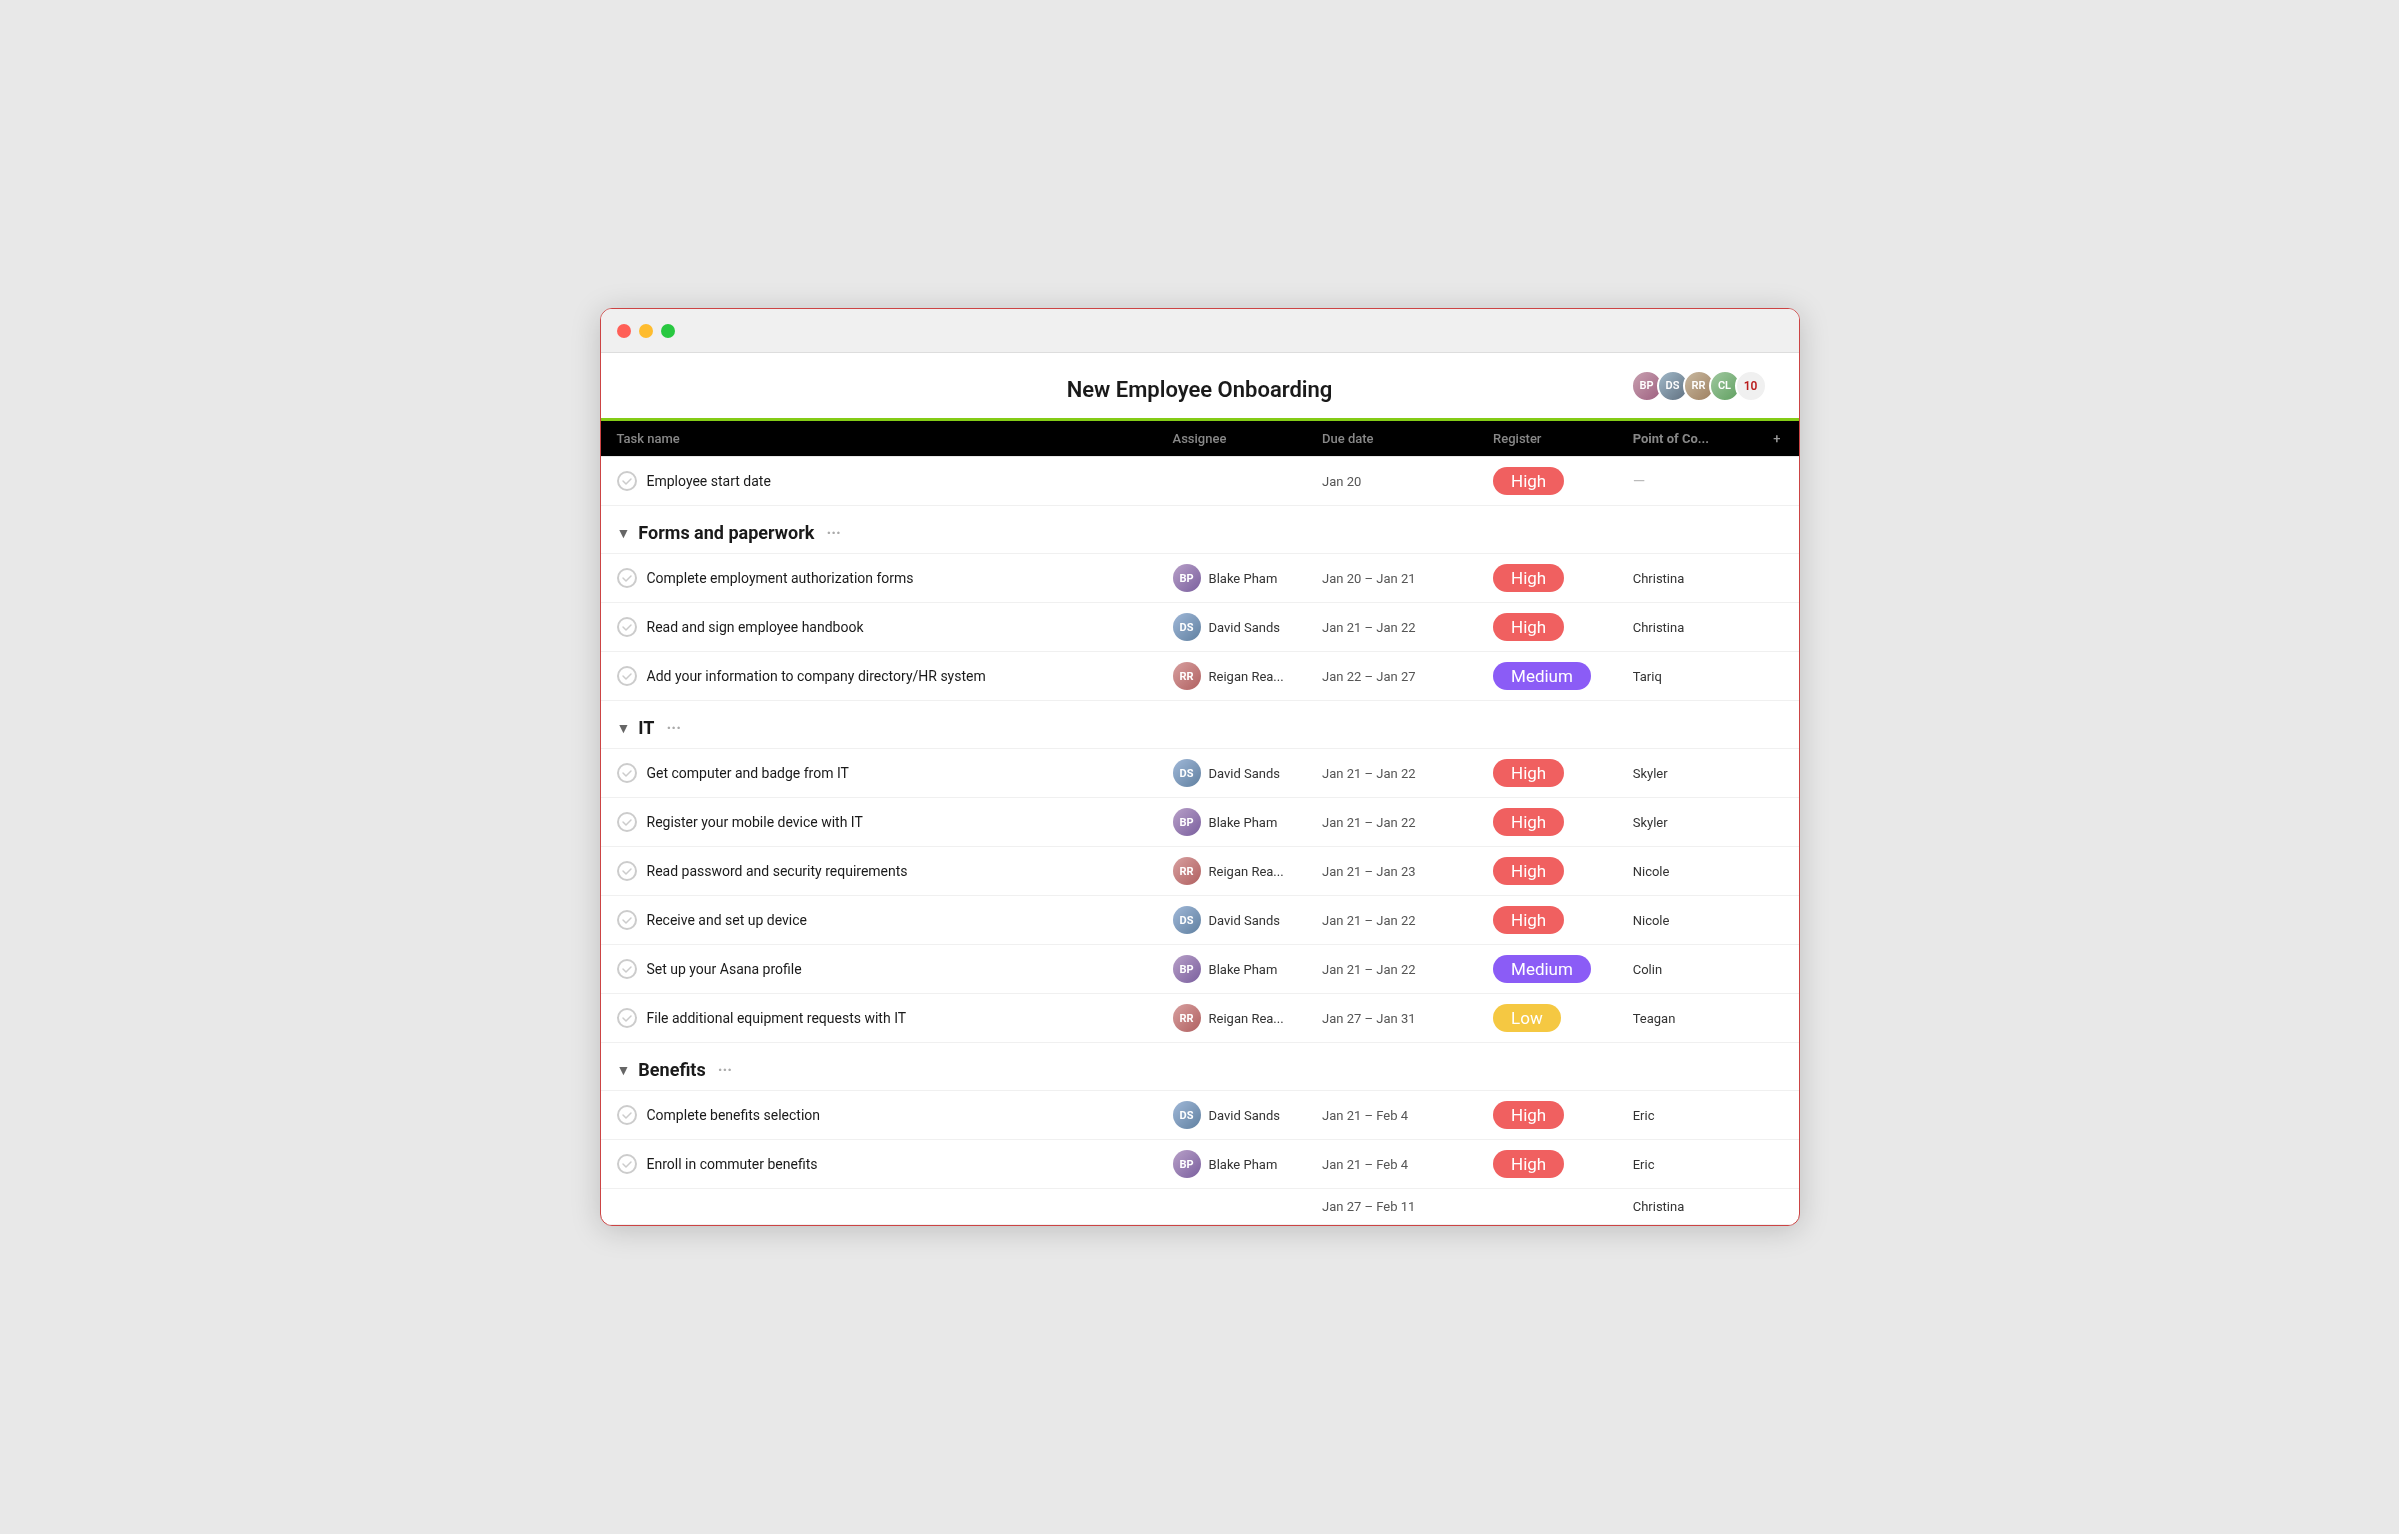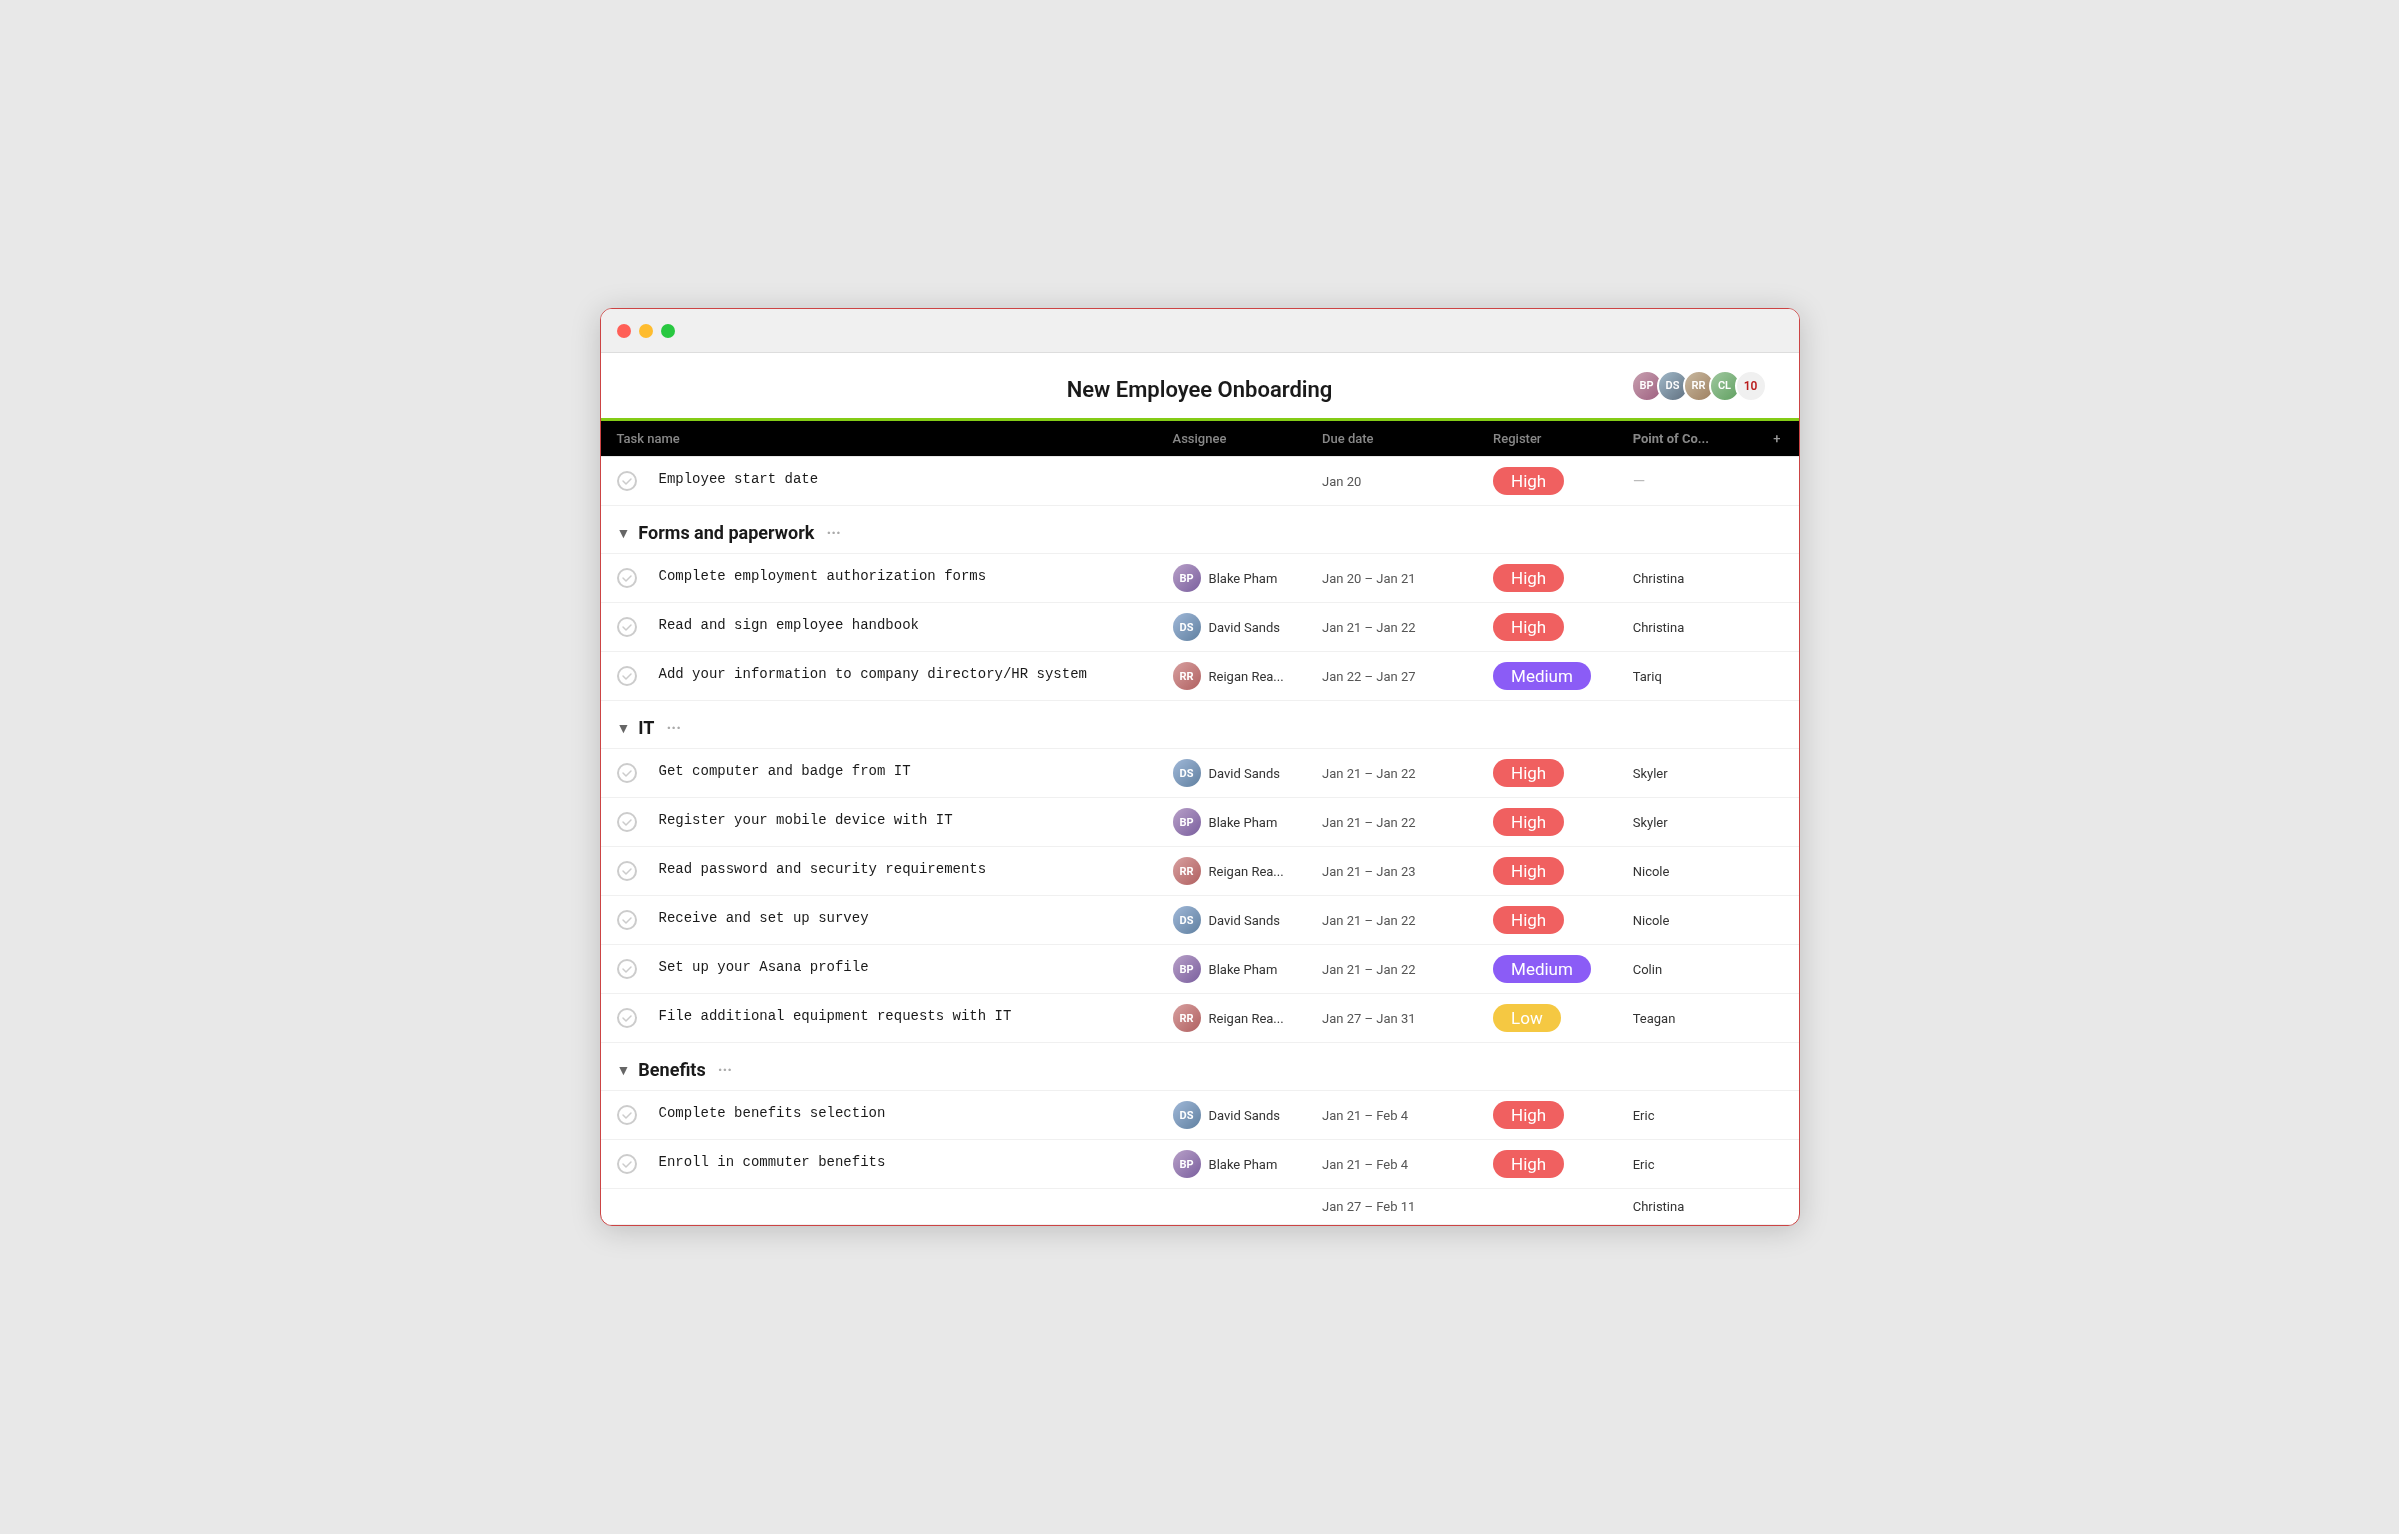--- a/index.html
+++ b/index.html
@@ -144,23 +144,22 @@
       color: #666;
       font-size: 14px;
     }
     .section-dots {
       font-size: 16px;
       color: #aaa;
       margin-left: 4px;
     }
     .task-cell {
       display: flex;
-      align-items: flex-start;
-      gap: 22px;
-      font-family: Liberation Mono, monospace;
+      align-items: center;
+      gap: 10px;
     }
     .check-icon {
       width: 20px;
       height: 20px;
       border-radius: 50%;
       border: 2px solid #ccc;
       display: flex;
       align-items: center;
       justify-content: center;
       flex-shrink: 0;
@@ -429,21 +428,21 @@
             <td></td>
           </tr>
           <tr>
             <td>
     <div class="task-cell">
       <div class="check-icon">
         <svg viewBox="0 0 12 12" fill="none" xmlns="http://www.w3.org/2000/svg">
           <path d="M2 6l3 3 5-5" stroke="#ccc" stroke-width="1.5" stroke-linecap="round" stroke-linejoin="round"></path>
         </svg>
       </div>
-      <span>Receive and set up survey</span>
+      <span>Receive and set up device</span>
     </div>
   </td>
             <td>
       <div class="assignee-cell">
         <div class="face face-david">DS</div>
         <span class="assignee-name">David Sands</span>
       </div>
     </td>
             <td class="date-cell">Jan 21 – Jan 22</td>
             <td><span class="priority-badge priority-high">High</span></td>

